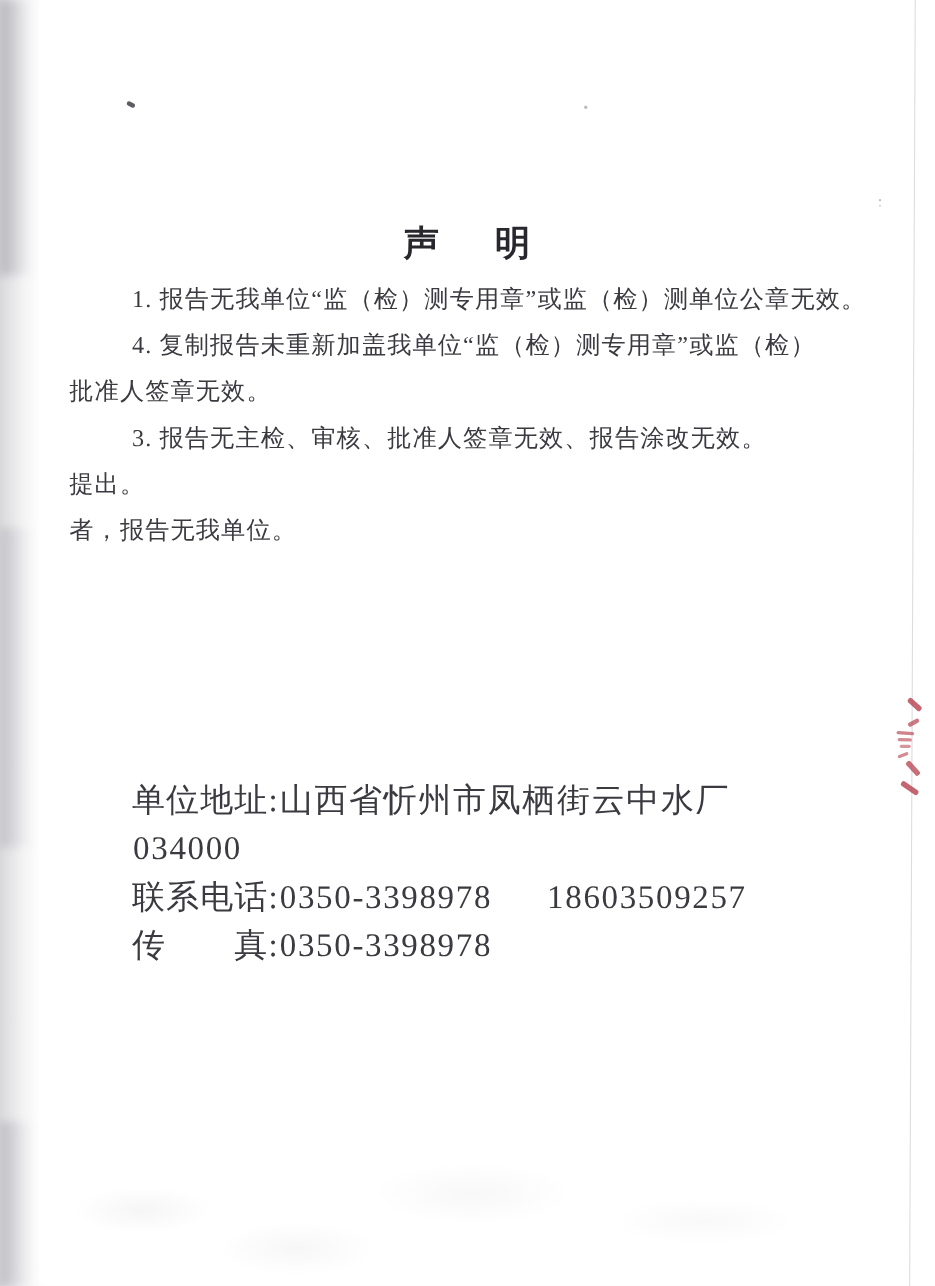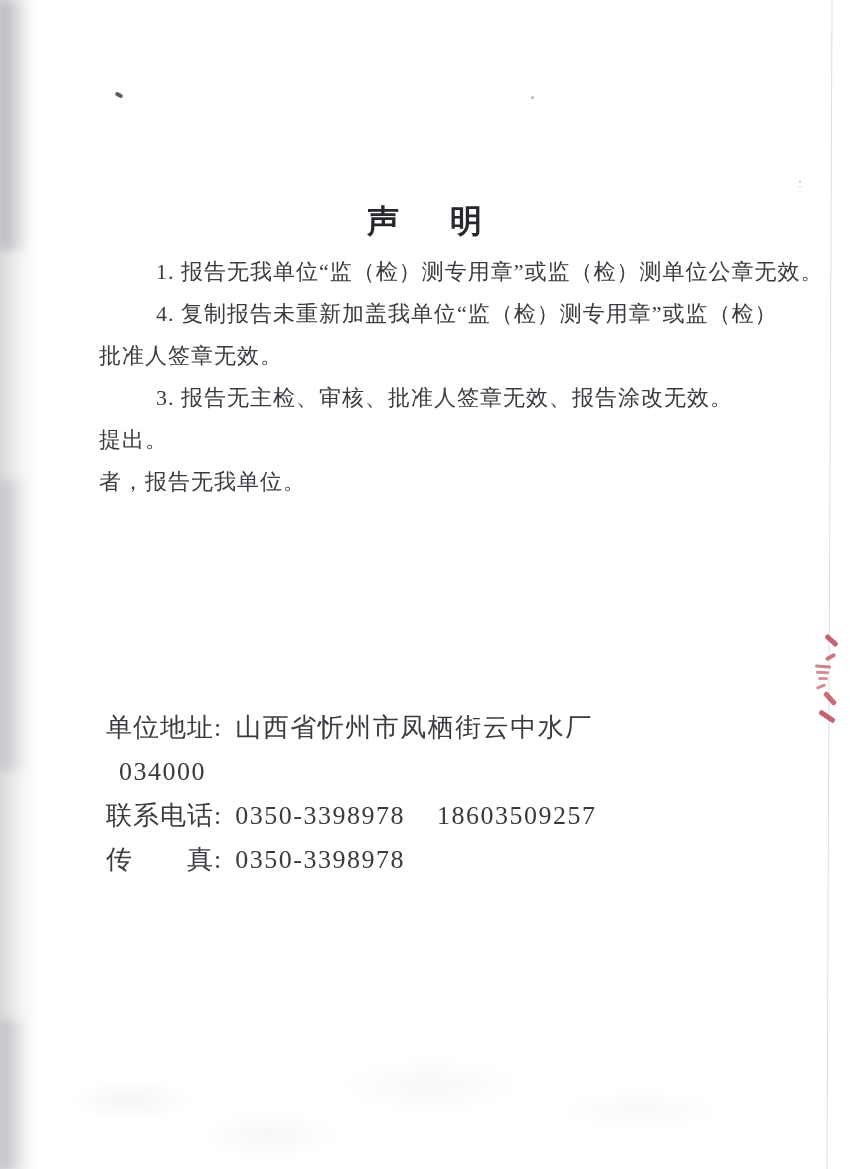--- a/index.html
+++ b/index.html
@@ -57,28 +57,28 @@
 
   
   .doc-title {
     position: absolute; top: 200px; left: 0; right: 0;
     display: flex; justify-content: center; gap: 50px;
     font-family: "Liberation Sans", "DejaVu Sans", sans-serif;
     font-size: 32px; font-weight: bold; color: #27272d; line-height: 42px;
     letter-spacing: 1px;
   }
   .body-block { position: absolute; left: 63px; top: 251px; width: 740px; font-size: 22px; letter-spacing: 1px; }
-  .line { height: 42px; line-height: 42px; white-space: nowrap; margin-left: 36px; }
+  .line { height: 42px; line-height: 42px; white-space: nowrap; }
   .line.indent { padding-left: 57px; }
 
-  .contact-block { position: absolute; left: 106px; top: 706px; font-size: 26px; }
+  .contact-block { position: absolute; left: 120px; top: 706px; font-size: 30px; }
   .contact-row { height: 44px; line-height: 44px; display: flex; white-space: nowrap; }
   .contact-label { letter-spacing: 1px; }
-  .contact-value { margin-left: 13px; letter-spacing: 1.5px; }
-  .contact-value.second { margin-left: 32px; }
+  .contact-value { margin-left: 1px; letter-spacing: 1.5px; }
+  .contact-value.second { margin-left: 50px; }
 </style>
 </head>
 <body>
 
 <div class="page">
 
   <div class="edge-left"></div>
   <div class="edge-dark d1"></div>
   <div class="edge-dark d2"></div>
   <div class="edge-dark d3"></div>

